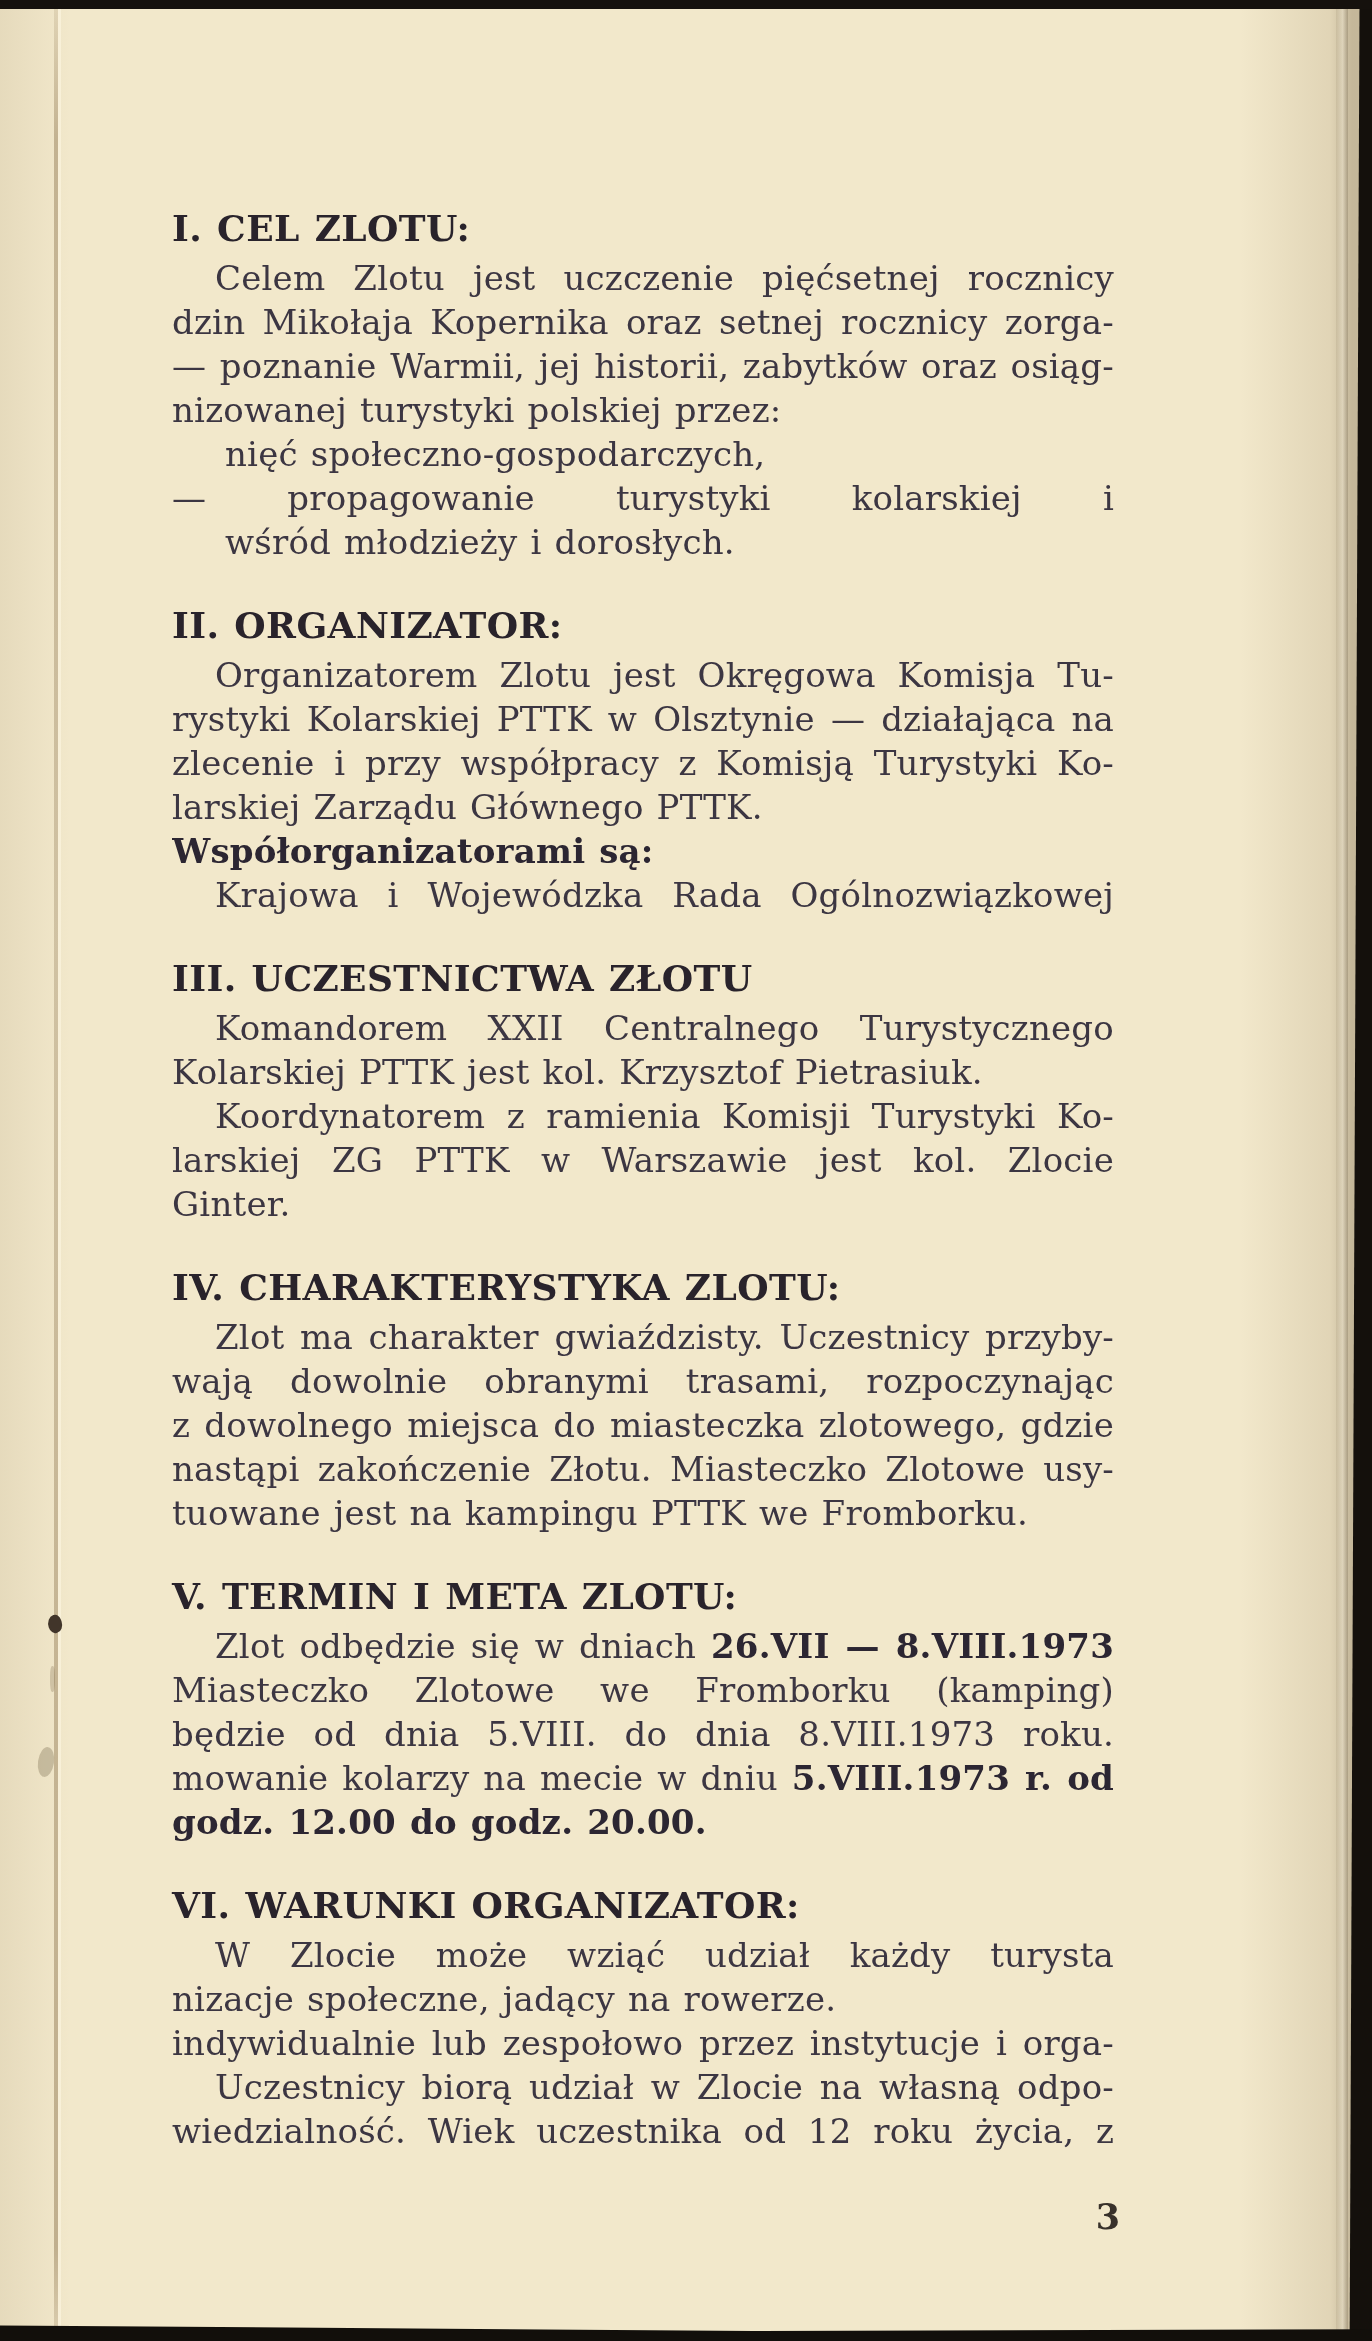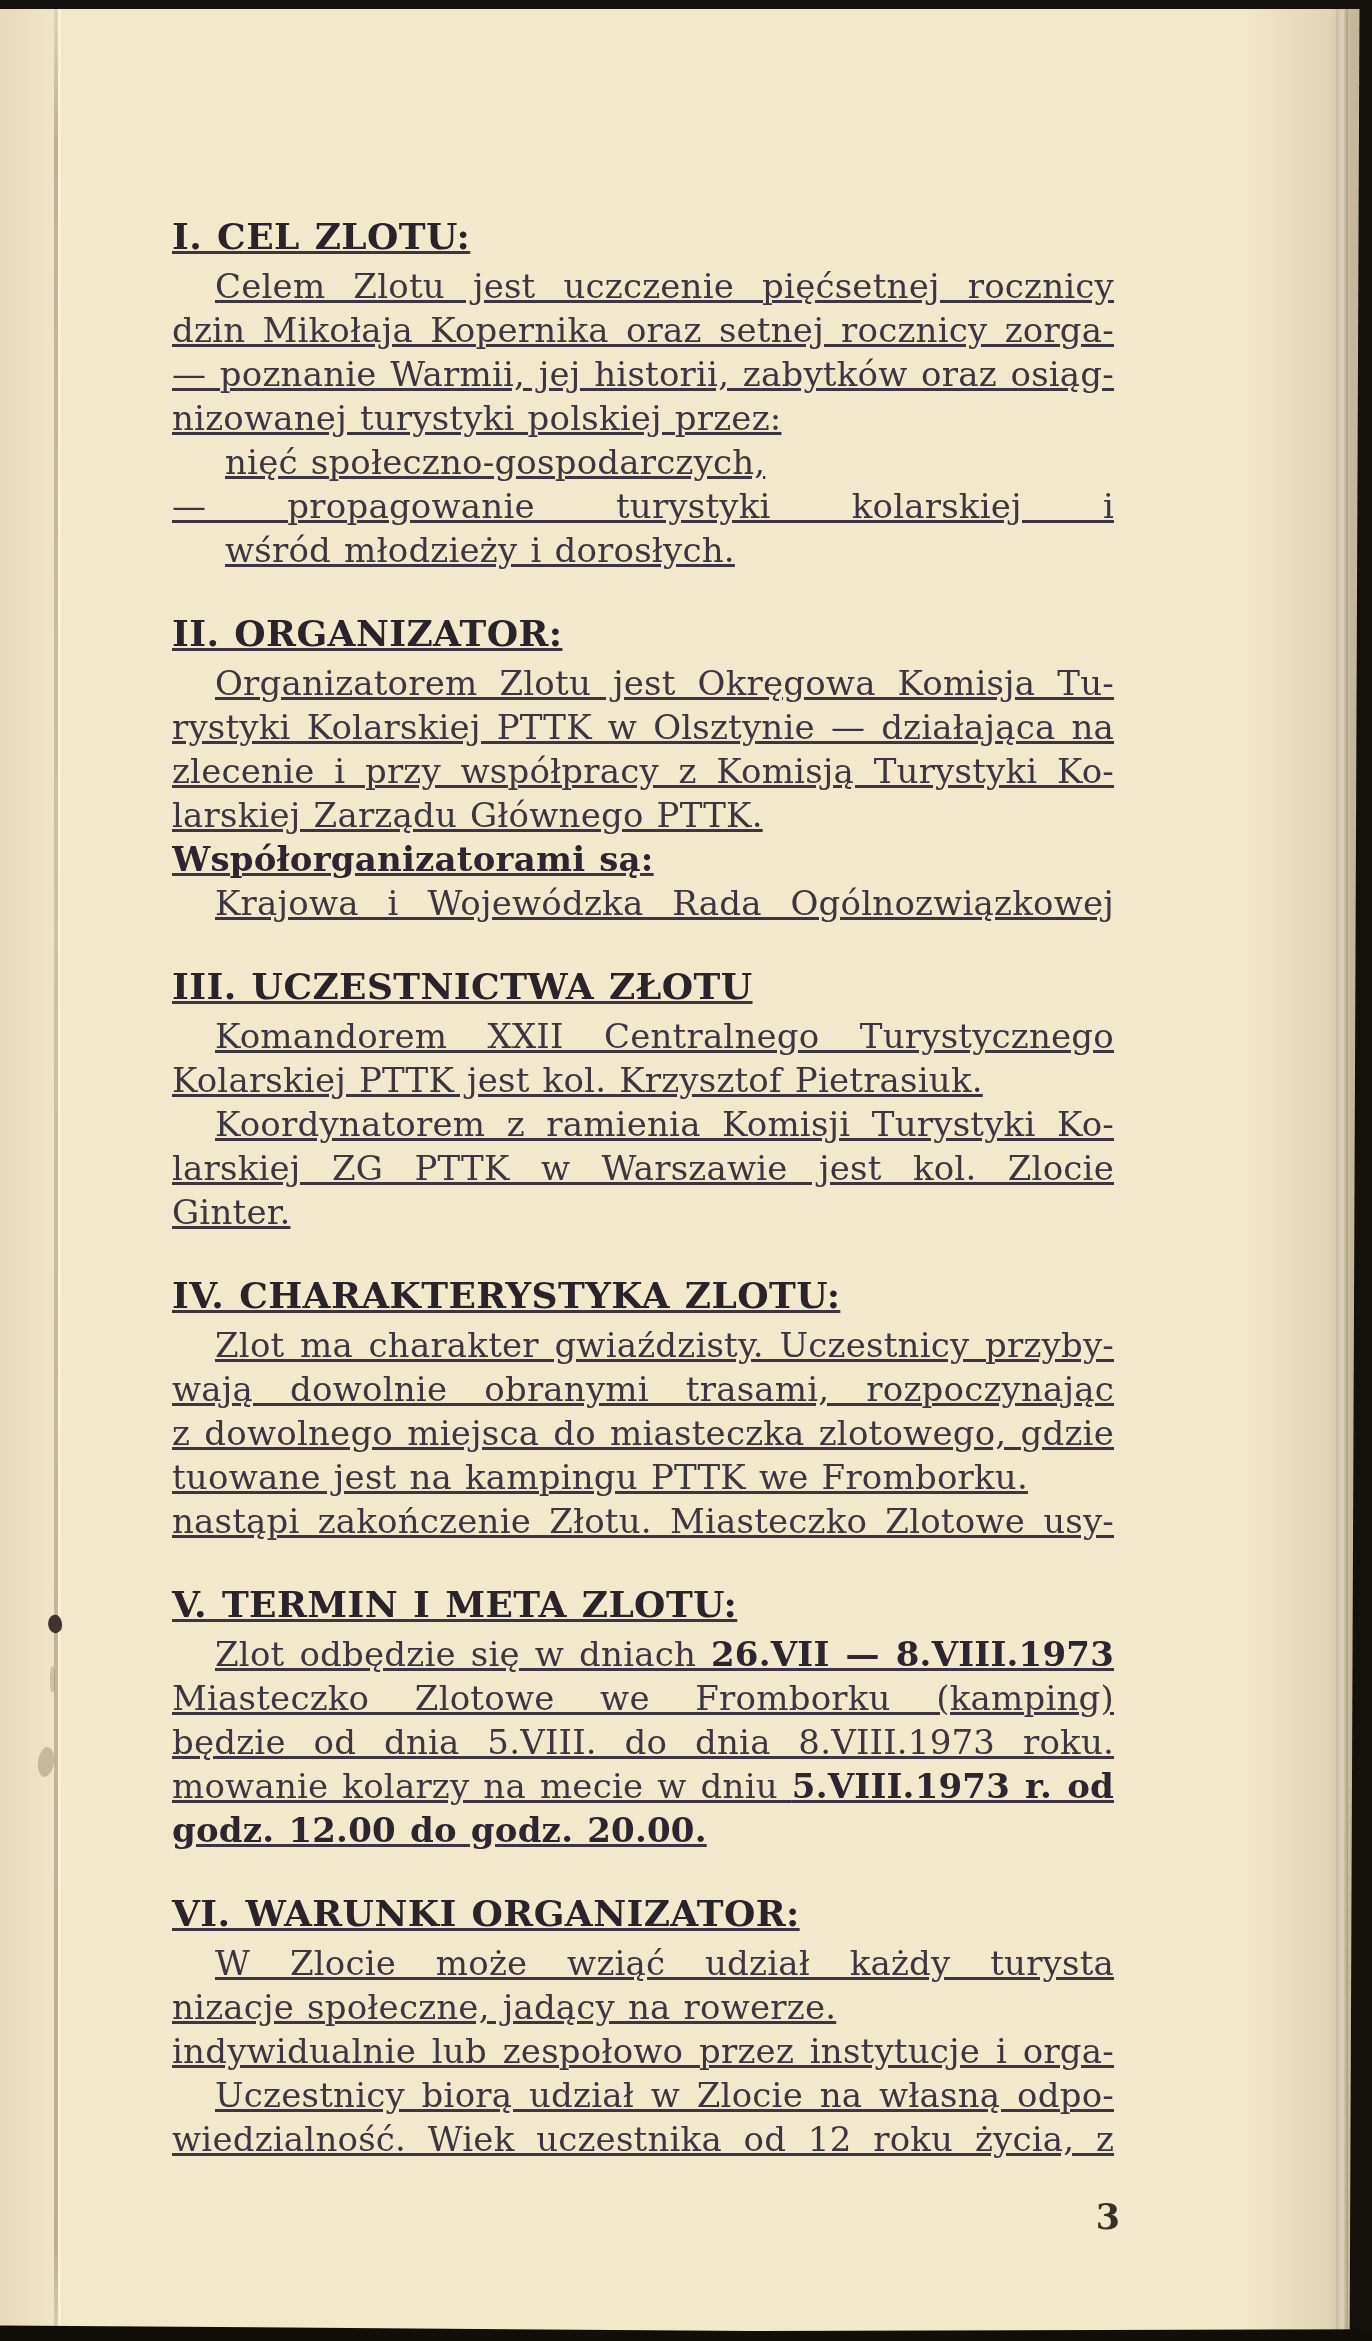--- a/index.html
+++ b/index.html
@@ -39,22 +39,22 @@
     position:absolute;left:0;bottom:0;width:100%;height:19px;background:#120f0b;
     clip-path:polygon(0 18%, 55% 48%, 100% 38%, 100% 100%, 0 100%);
   }
   .ink-speck{position:absolute;background:#41352a;}
   .speck-a{left:48px;top:1615px;width:14px;height:18px;border-radius:62% 40% 55% 45%;transform:rotate(-18deg);}
   .speck-b{left:38px;top:1747px;width:16px;height:30px;border-radius:50%;background:rgba(95,78,52,.28);transform:rotate(8deg);}
   .speck-c{left:50px;top:1666px;width:5px;height:26px;border-radius:40%;background:rgba(110,90,60,.25);}
 
   
   .text-block{
-    position:absolute;left:172px;top:214px;width:942px;
-    color:#3c3642;font-size:34px;line-height:44px;letter-spacing:.2px;word-spacing:2px;text-decoration:underline;
+    position:absolute;left:172px;top:206px;width:942px;
+    color:#3c3642;font-size:34px;line-height:44px;letter-spacing:.2px;word-spacing:2px;
   }
   .section{margin-top:39px;}
   .section:first-child{margin-top:0;}
   .heading{
     font-weight:700;font-size:36px;color:#29232b;letter-spacing:.4px;
     margin-bottom:6px;min-height:44px;
   }
   .line{min-height:44px;height:44px;overflow:hidden;}
   .j{text-align:justify;text-align-last:justify;}
   .j::after{content:"";display:inline-block;width:100%;height:0;}
@@ -108,22 +108,22 @@
       <div class="line j ind">Koordynatorem z ramienia Komisji Turystyki Ko-</div>
       <div class="line j">larskiej ZG PTTK w Warszawie jest kol. Zlocie</div>
       <div class="line">Ginter.</div>
     </div>
 
     <div class="section">
       <div class="heading">IV. CHARAKTERYSTYKA ZLOTU:</div>
       <div class="line j ind">Zlot ma charakter gwiaździsty. Uczestnicy przyby-</div>
       <div class="line j">wają dowolnie obranymi trasami, rozpoczynając jazdę</div>
       <div class="line j">z dowolnego miejsca do miasteczka zlotowego, gdzie</div>
+      <div class="line j">nastąpi zakończenie Złotu. Miasteczko Zlotowe usy-</div>
       <div class="line">tuowane jest na kampingu PTTK we Fromborku.</div>
-      <div class="line j">nastąpi zakończenie Złotu. Miasteczko Zlotowe usy-</div>
     </div>
 
     <div class="section">
       <div class="heading">V. TERMIN I META ZLOTU:</div>
       <div class="line j ind"><span>Zlot odbędzie się w dniach </span><span class="bold">26.VII — 8.VIII.1973 r.</span></div>
       <div class="line j">Miasteczko Zlotowe we Fromborku (kamping) czynne</div>
       <div class="line j">będzie od dnia 5.VIII. do dnia 8.VIII.1973 roku. Przyj-</div>
       <div class="line j"><span>mowanie kolarzy na mecie w dniu </span><span class="bold">5.VIII.1973 r. od</span></div>
       <div class="line"><span class="bold">godz. 12.00 do godz. 20.00.</span></div>
     </div>

